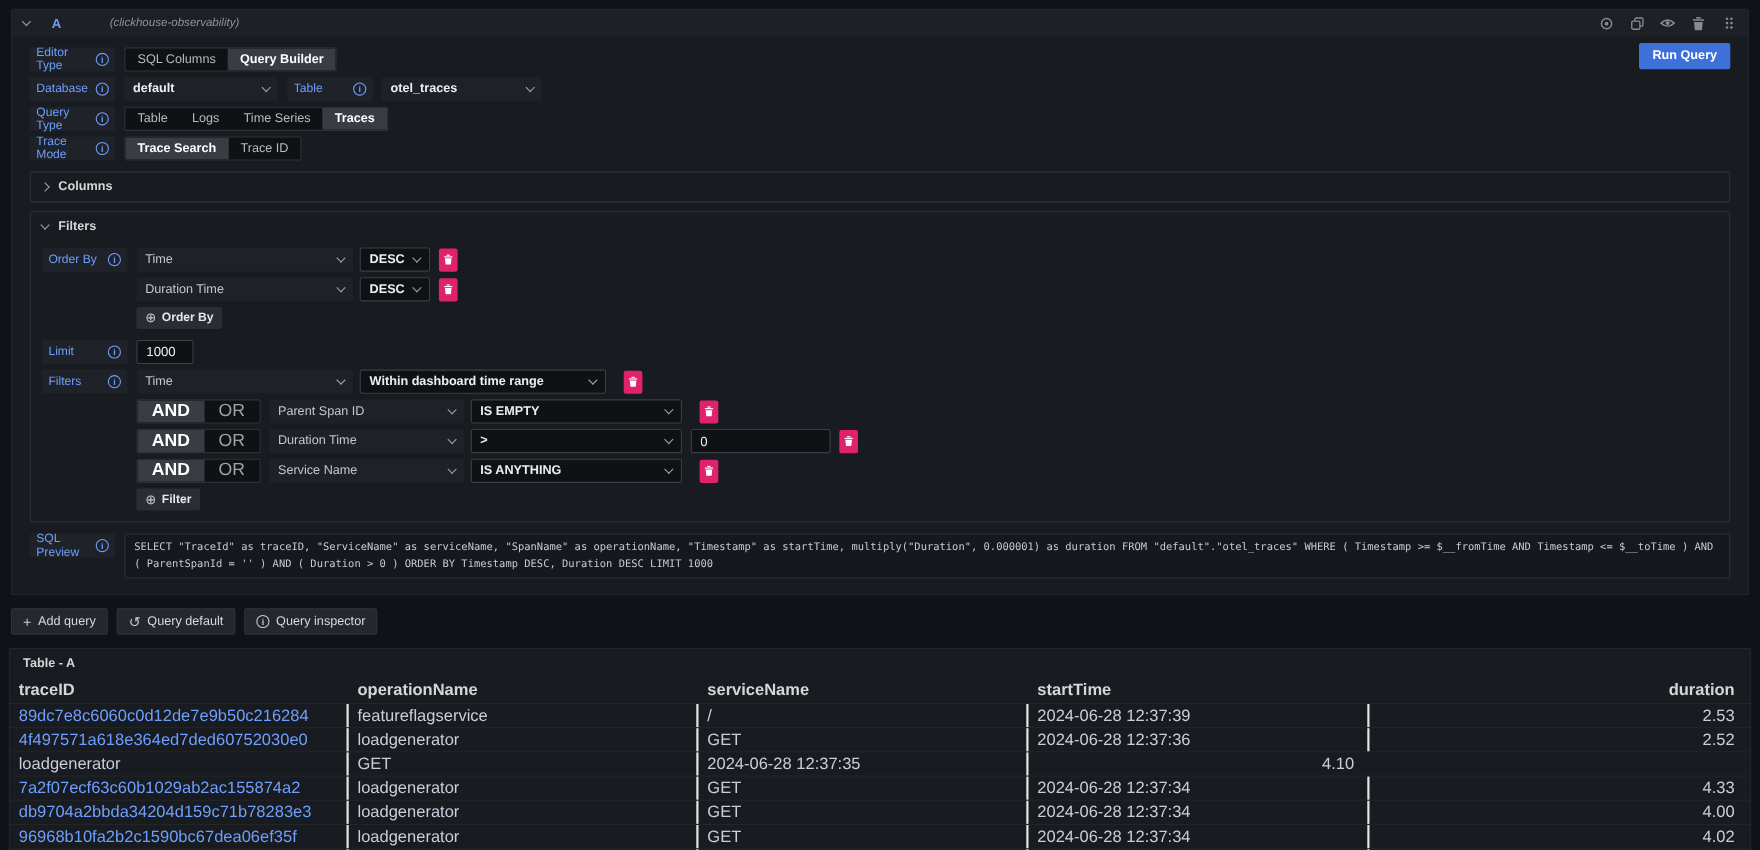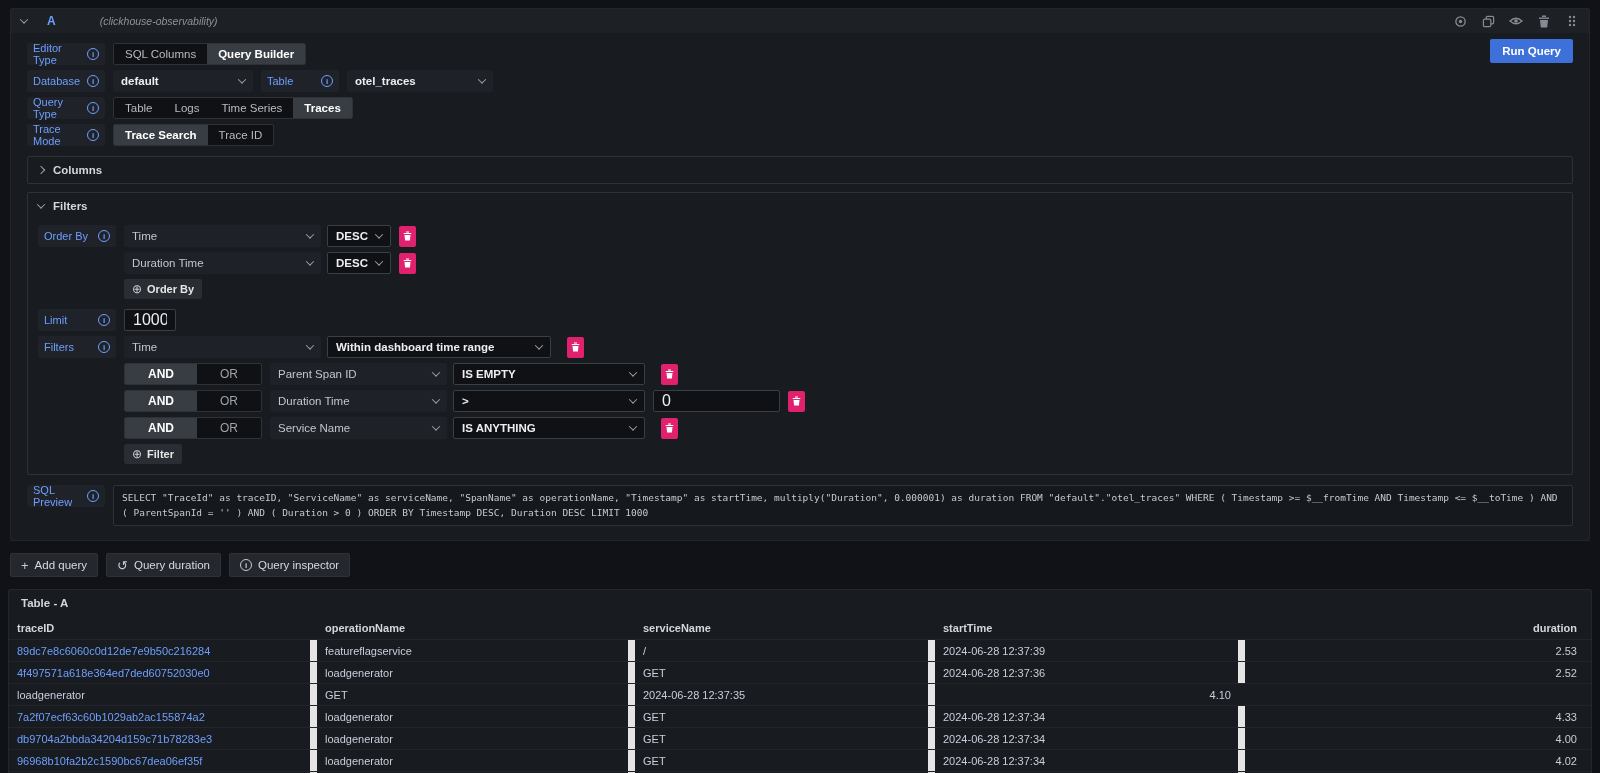--- a/index.html
+++ b/index.html
@@ -30,37 +30,37 @@
   .radio-opt.sel { background:#383c43; color:#fff; font-weight:700; }
 
   .select { height:22px; background:#1e2127; border-radius:2px; display:flex; align-items:center;
     padding:0 8px; font-size:11.5px; color:#c3c6cc; cursor:pointer; }
   .select .chev { margin-left:auto; }
   .select.dark { background:#0f1115; border:1px solid #3a3e45; color:#eceef1; font-weight:600; }
   .chev { display:inline-block; width:6px; height:6px; border-right:1.5px solid #9da2a8;
     border-bottom:1.5px solid #9da2a8; transform:rotate(45deg) translate(-1px,-1px); flex:none; }
   .chev.right { transform:rotate(-45deg); }
   .textinput { height:22px; background:#0f1115; border:1px solid #3a3e45; border-radius:2px; color:#eceef1;
-    font-size:16px; padding:0 8px; font-family:"Liberation Sans",sans-serif; }
+    font-size:12px; padding:0 8px; font-family:"Liberation Sans",sans-serif; }
 
   .trash-btn { width:17px; height:21px; background:#e0226e; border:none; border-radius:2px; display:flex;
     align-items:center; justify-content:center; cursor:pointer; margin-left:8px; flex:none; }
 
   .add-btn { height:20px; background:#2a2d33; border:none; border-radius:2px; color:#e6e6e6; font-size:11px;
     font-weight:600; display:inline-flex; align-items:center; gap:5px; padding:0 8px; cursor:pointer;
     font-family:"Liberation Sans",sans-serif; }
   .oplus { color:#c7cbd1; font-size:12px; font-weight:400; }
 
   .collapse-box { border:1px solid #2e3237; border-radius:2px; margin-bottom:8px; }
   .collapse-head { height:26px; display:flex; align-items:center; gap:9px; padding:0 10px; font-size:11.5px;
     font-weight:700; color:#d5d6da; cursor:pointer; }
 
   .andor { display:flex; height:22px; background:#0f1115; border:1px solid #2e3237; border-radius:2px;
     overflow:hidden; margin-right:8px; flex:none; }
-  .andor .opt { padding:0 23px; display:flex; align-items:center; font-size:12px; color:#9da2a8; cursor:pointer; }
+  .andor .opt { padding:0 13px; display:flex; align-items:center; font-size:16px; color:#9da2a8; cursor:pointer; }
   .andor .opt.sel { background:#383c43; color:#fff; font-weight:700; }
 
   .sqlbox { flex:1; border:1px solid #2e3237; border-radius:2px; background:#15181c; padding:5px 8px;
     font-family:"DejaVu Sans Mono", monospace; font-size:9.5px; line-height:1.55; color:#c7cbd1;
     word-break:break-all; }
 
   
   .footer-btns { display:flex; gap:8px; margin:12px 10px 0 10px; }
   .fbtn { height:24px; background:#24272e; border:1px solid #2e3237; border-radius:2px; color:#d8d9da;
     font-size:11.5px; font-weight:500; display:inline-flex; align-items:center; gap:6px; padding:0 10px;
@@ -69,23 +69,23 @@
   .circle-i { width:12px; height:12px; border:1px solid #c7cbd1; border-radius:50%; color:#c7cbd1;
     font-size:8px; font-weight:700; display:flex; align-items:center; justify-content:center; }
 
   
   .panel { margin:12px 8px 0 8px; background:#181b1f; border:1px solid #23262b; border-radius:2px; height:400px; overflow:hidden; }
   .panel-title { height:26px; display:flex; align-items:center; padding:0 12px; font-size:11.5px; font-weight:700; color:#d5d6da; }
   .tgrid { width:100%; }
   .thead, .trow { display:grid; grid-template-columns:308px 318px 300px 310px 1fr; }
   .thead { height:24px; }
   .thead .tcell { font-weight:700; color:#d5d6da; border-bottom:1px solid #23262b; }
-  .tcell { font-size:11px; padding:0 8px; display:flex; align-items:center; color:#ccccdc; height:100%; overflow:hidden; white-space:nowrap; }
+  .tcell { font-size:15px; padding:0 8px; display:flex; align-items:center; color:#ccccdc; height:100%; overflow:hidden; white-space:nowrap; }
   .trow { height:22px; border-bottom:1px solid #22252a; }
-  .trow .tcell { border-right:7px solid #e5e5e5; }
+  .trow .tcell { border-right:2px solid #e5e5e5; }
   .trow .tcell:last-child { border-right:none; }
   .tcell.link { color:#6e9fff; cursor:pointer; }
   .tcell.num { justify-content:flex-end; padding-right:14px; }
   .thead .tcell.num { justify-content:flex-end; padding-right:14px; }
 </style>
 </head>
 <body>
 
 <div class="qrow">
 
@@ -367,21 +367,21 @@
   </div>
 </div>
 
 <div class="footer-btns">
   <button class="fbtn">
     <span class="g">+</span>
     <span>Add query</span>
   </button>
   <button class="fbtn">
     <span class="g">↺</span>
-    <span>Query duration</span>
+    <span>Query default</span>
   </button>
   <button class="fbtn">
     <span class="circle-i">i</span>
     <span>Query inspector</span>
   </button>
 </div>
 
 <div class="panel">
   <div class="panel-title">Table - A</div>
   <div class="tgrid">

